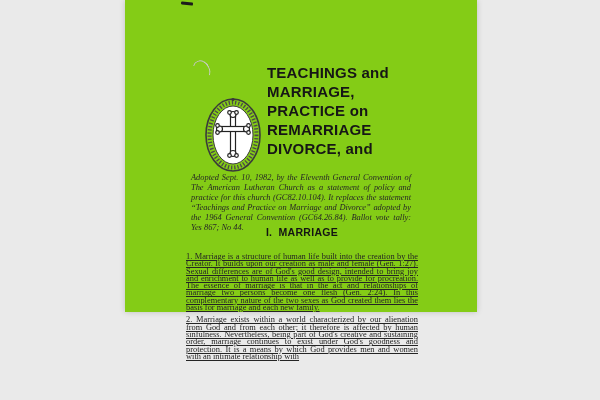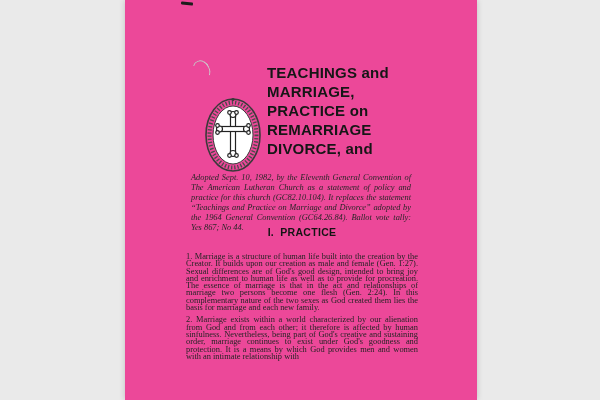--- a/index.html
+++ b/index.html
@@ -4,22 +4,22 @@
 <style>
   html,body{margin:0;padding:0;}
   body{
     width:600px;height:400px;
     background:#eaeaea;
     font-family:"Liberation Serif","DejaVu Serif",serif;
     position:relative;overflow:hidden;
   }
   .stage{position:absolute;left:0;top:0;width:600px;height:400px;}
   .paper{
-    position:absolute;left:125px;top:0;width:352px;height:400px;
-    background:#ec4899;
+    position:absolute;left:125px;top:0;width:352px;height:312px;
+    background:#84cc16;
     box-shadow:0 0 6px rgba(0,0,0,0.18);
   }
   
   .ink-dash{
     position:absolute;left:56px;top:2px;width:12px;height:3px;
     background:#1c1c1c;transform:rotate(7deg);border-radius:1px;
   }
   .page-curl{
     position:absolute;left:68px;top:60px;width:15px;height:19px;
     border:1px solid transparent;
@@ -53,21 +53,21 @@
   .sub-heading{
     position:absolute;left:61px;top:241px;width:232px;
     font-family:"Liberation Sans","DejaVu Sans",sans-serif;
     font-weight:bold;font-size:8.8px;color:#141414;
     letter-spacing:0.1px;
   }
   
   .body-text{
     position:absolute;left:61px;top:253px;width:232px;
     font-size:8.4px;line-height:7.3px;
-    text-align:justify;color:#242424;
+    text-align:justify;color:#242424;text-decoration:underline;
   }
   .body-text p{margin:0 0 5px 0;padding:0;}
 </style>
 </head>
 <body>
 
 <div class="stage">
   <div class="paper">
 
     <div class="ink-dash"></div>
@@ -106,21 +106,21 @@
     <div class="title">
       <span>TEACHINGS and</span>
       <span>MARRIAGE,</span>
       <span>PRACTICE on</span>
       <span>REMARRIAGE</span>
       <span>DIVORCE, and</span>
     </div>
 
     <div class="adoption">Adopted Sept. 10, 1982, by the Eleventh General Convention of The American Lutheran Church as a statement of policy and practice for this church (GC82.10.104). It replaces the statement “Teachings and Practice on Marriage and Divorce” adopted by the 1964 General Convention (GC64.26.84). Ballot vote tally: Yes 867; No 44.</div>
 
-    <div class="section-heading">I. PRACTICE</div>
+    <div class="section-heading">I. MARRIAGE</div>
 
 
     <div class="body-text">
       <p>1. Marriage is a structure of human life built into the creation by the Creator. It builds upon our creation as male and female (Gen. 1:27). Sexual differences are of God's good design, intended to bring joy and enrichment to human life as well as to provide for procreation. The essence of marriage is that in the act and relationships of marriage two persons become one flesh (Gen. 2:24). In this complementary nature of the two sexes as God created them lies the basis for marriage and each new family.</p>
       <p>2. Marriage exists within a world characterized by our alienation from God and from each other; it therefore is affected by human sinfulness. Nevertheless, being part of God's creative and sustaining order, marriage continues to exist under God's goodness and protection. It is a means by which God provides men and women with an intimate relationship with</p>
     </div>
 
   </div>
 </div>
 

